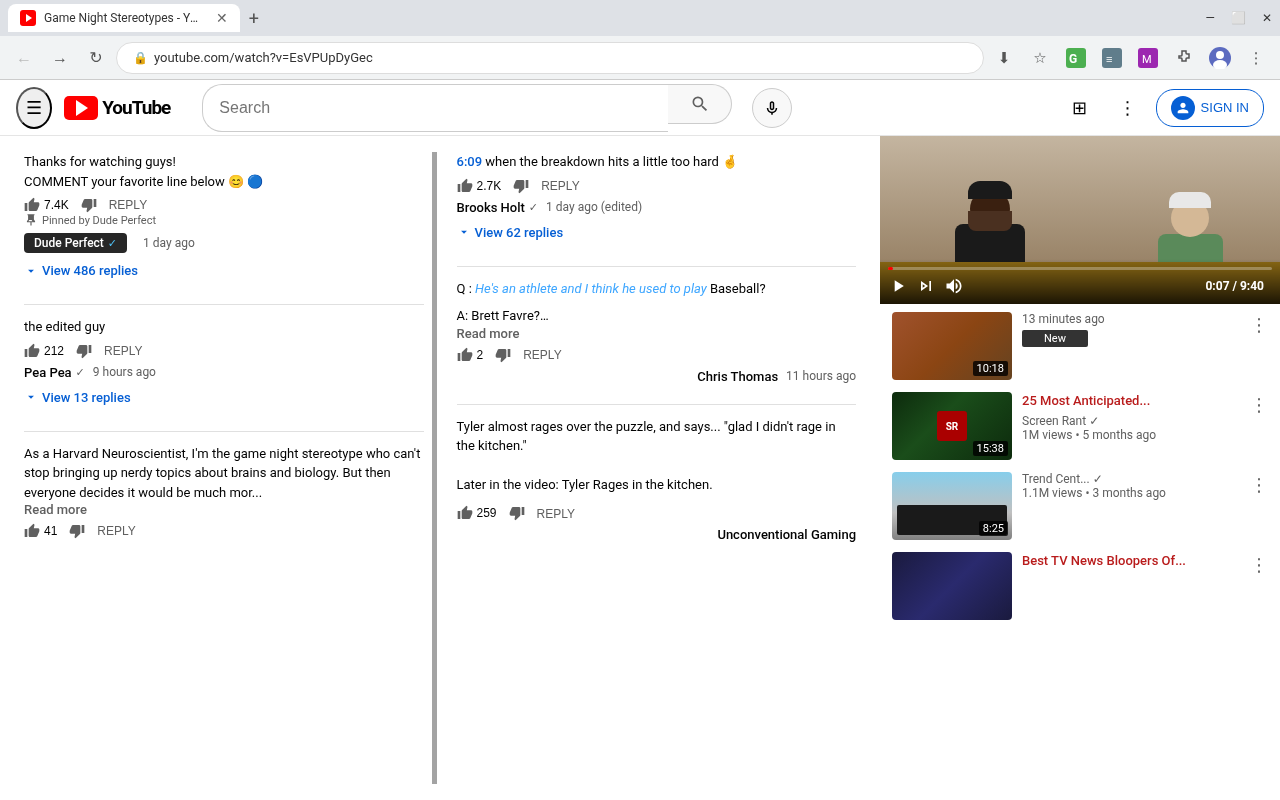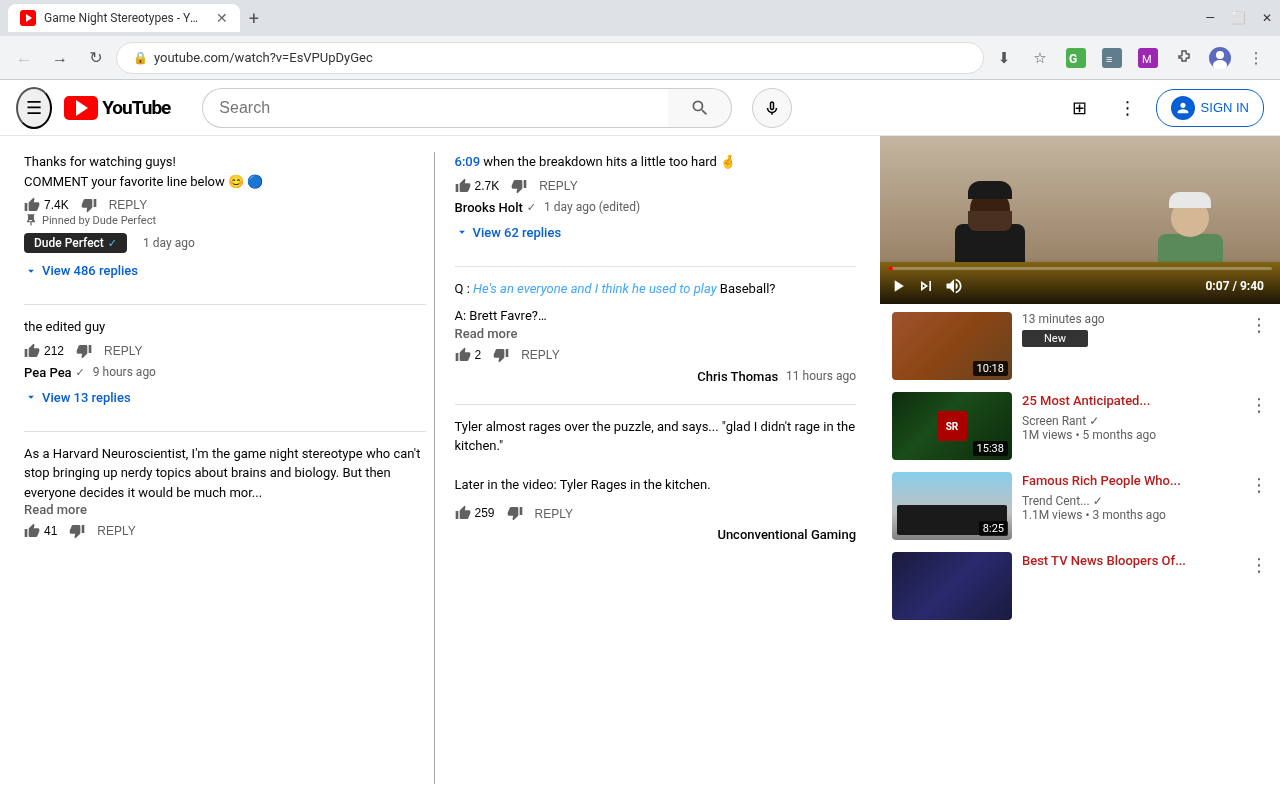--- a/index.html
+++ b/index.html
@@ -27,34 +27,34 @@
     .yt-page { width: 1280px; height: 720px; background: #fff; display: flex; flex-direction: column; overflow: hidden; }
 
     
     .yt-header { display: flex; align-items: center; height: 56px; padding: 0 16px; border-bottom: 1px solid #e5e5e5; gap: 12px; flex-shrink: 0; }
     .yt-hamburger { font-size: 18px; cursor: pointer; padding: 8px; border-radius: 50%; }
     .yt-logo { display: flex; align-items: center; gap: 4px; text-decoration: none; margin-right: 20px; }
     .yt-logo-icon { width: 34px; height: 24px; background: #ff0000; border-radius: 5px; display: flex; align-items: center; justify-content: center; }
     .yt-logo-play { width: 0; height: 0; border-top: 8px solid transparent; border-bottom: 8px solid transparent; border-left: 12px solid white; margin-left: 2px; }
     .yt-logo-text { font-size: 19px; font-weight: 700; color: #030303; letter-spacing: -1px; }
     .yt-search-form { display: flex; flex: 1; max-width: 530px; }
-    .yt-search-input { flex: 1; height: 40px; border: 1px solid #ccc; border-right: none; border-radius: 20px 0 0 20px; padding: 6px 16px; font-size: 16px; color: #030303; outline: none; }
+    .yt-search-input { flex: 1; height: 48px; border: 1px solid #ccc; border-right: none; border-radius: 20px 0 0 20px; padding: 6px 16px; font-size: 16px; color: #030303; outline: none; }
     .yt-search-btn { width: 64px; height: 40px; background: #f8f8f8; border: 1px solid #ccc; border-left: none; border-radius: 0 20px 20px 0; cursor: pointer; display: flex; align-items: center; justify-content: center; }
     .yt-mic-btn { width: 40px; height: 40px; background: #f8f8f8; border: 1px solid #ccc; border-radius: 50%; margin-left: 8px; display: flex; align-items: center; justify-content: center; cursor: pointer; }
     .yt-header-right { margin-left: auto; display: flex; align-items: center; gap: 8px; }
     .yt-icon-btn { width: 40px; height: 40px; border-radius: 50%; border: none; background: transparent; cursor: pointer; display: flex; align-items: center; justify-content: center; font-size: 18px; color: #030303; }
     .yt-signin-btn { background: transparent; border: 1.5px solid #065fd4; border-radius: 18px; padding: 6px 14px; color: #065fd4; font-size: 13px; font-weight: 500; cursor: pointer; display: flex; align-items: center; gap: 6px; }
     .yt-signin-icon { width: 24px; height: 24px; border-radius: 50%; background: #065fd4; display: flex; align-items: center; justify-content: center; color: white; font-size: 14px; }
 
     
     .yt-content { display: flex; flex: 1; overflow: hidden; }
 
     
     .comments-section { flex: 1; overflow-y: auto; padding: 16px 24px; display: flex; gap: 0; }
-    .comments-left { flex: 1; padding-right: 8px; border-right: 1px solid #a3a3a3; }
+    .comments-left { flex: 1; padding-right: 8px; border-right: 5px solid #a3a3a3; }
     .comments-right { flex: 1; padding-left: 20px; }
 
     
     .comment-block { margin-bottom: 20px; }
     .comment-text { font-size: 13px; line-height: 1.5; color: #030303; }
     .comment-text .timestamp-link { color: #065fd4; font-weight: 500; }
     .comment-actions { display: flex; align-items: center; gap: 12px; margin-top: 6px; color: #606060; }
     .comment-action-btn { background: none; border: none; cursor: pointer; display: flex; align-items: center; gap: 4px; color: #606060; font-size: 12px; }
     .like-count { font-size: 12px; color: #030303; }
     .reply-btn { background: none; border: none; cursor: pointer; font-size: 12px; font-weight: 500; color: #606060; }
@@ -348,21 +348,21 @@
                 <path d="M7 10l5 5 5-5z"></path>
               </svg>
             <span>View 62 replies</span>
           </div>
         </div>
 
         <hr class="comment-divider">
 
         <div class="comment-block">
           <div class="comment-text">
-            Q : <span class="highlight-blue">He's an everyone and I think he used to play</span> Baseball?
+            Q : <span class="highlight-blue">He's an athlete and I think he used to play</span> Baseball?
           </div>
           <div class="comment-text" style="margin-top:8px;">
             A: Brett Favre?…
           </div>
           <span class="read-more">Read more</span>
           <div class="comment-actions" style="margin-top:6px;">
             <button class="comment-action-btn">
               <svg width="16" height="16" viewBox="0 0 24 24" fill="#606060">
                   <path d="M1 21h4V9H1v12zm22-11c0-1.1-.9-2-2-2h-6.31l.95-4.57.03-.32c0-.41-.17-.79-.44-1.06L14.17 1 7.59 7.59C7.22 7.95 7 8.45 7 9v10c0 1.1.9 2 2 2h9c.83 0 1.54-.5 1.84-1.22l3.02-7.05c.09-.23.14-.47.14-.73v-2z"></path>
                 </svg>
@@ -496,21 +496,20 @@
           </div>
           <button class="playlist-more-btn">⋮</button>
         </div>
 
         <div class="playlist-item">
           <div class="playlist-thumb" style="background:linear-gradient(180deg,#87ceeb 0%,#c0c0c0 60%,#808080 100%);position:relative;overflow:hidden;">
             <div style="position:absolute;bottom:5px;left:5px;right:5px;height:30px;background:#1a1a1a;border-radius:2px;"></div>
             <div class="playlist-duration">8:25</div>
           </div>
           <div class="playlist-info">
-            <div class="playlist-title">Famous Rich People Who...</div>
             <div class="playlist-channel">
               <span>Trend Cent...</span>
               <span class="channel-check">✓</span>
             </div>
             <div class="playlist-stats">
               <span>1.1M views</span> • <span>3 months ago</span>
             </div>
           </div>
           <button class="playlist-more-btn">⋮</button>
         </div>

